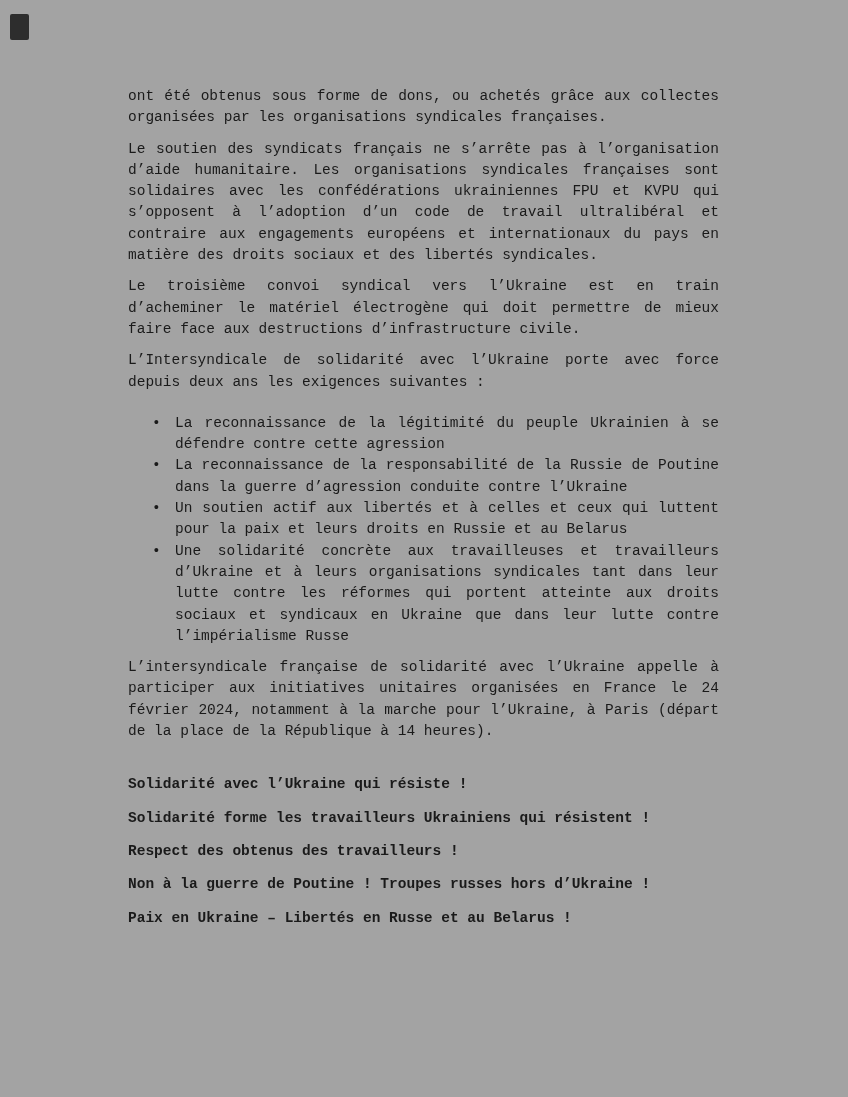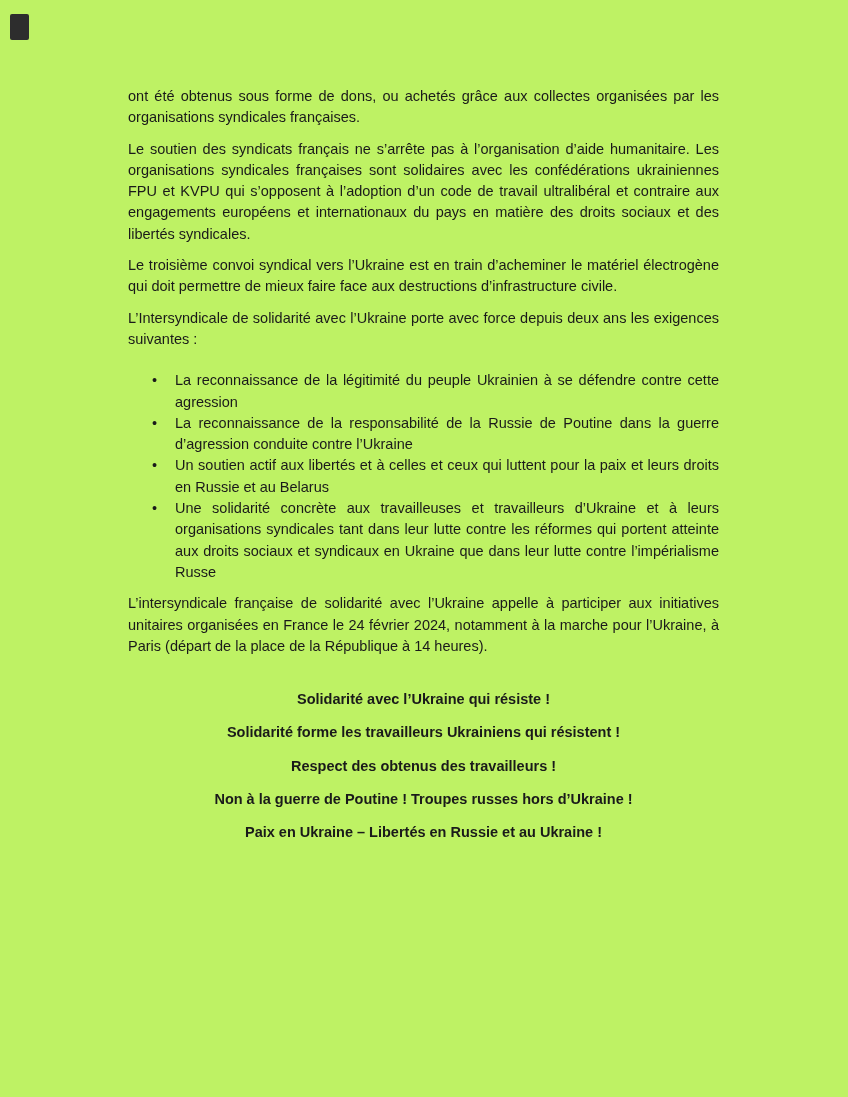--- a/index.html
+++ b/index.html
@@ -4,23 +4,23 @@
 <style>
   html, body {
     margin: 0;
     padding: 0;
     background: #ffffff;
   }
   .page {
     position: relative;
     width: 848px;
     height: 1097px;
-    background: #bef264;
+    background: #a3a3a3;
     overflow: hidden;
-    font-family: Liberation Sans, sans-serif;
+    font-family: Liberation Mono, monospace;
     color: #1a1a1a;
   }
   .corner-mark {
     position: absolute;
     left: 10px;
     top: 14px;
     width: 19px;
     height: 26px;
     background: #2d2d2d;
     border-radius: 2px;
@@ -51,21 +51,21 @@
     content: "\2022";
     position: absolute;
     left: 24px;
     top: 0;
   }
   .slogans {
     margin-top: 32px;
   }
   .slogans p {
     margin: 12px 0 10px 0;
-    text-align: center;
+    text-align: left;
     font-weight: bold;
   }
 </style>
 </head>
 <body>
 
 <div class="page">
   <div class="corner-mark"></div>
 
   <div class="content">
@@ -81,16 +81,16 @@
       <li>Une solidarité concrète aux travailleuses et travailleurs d’Ukraine et à leurs organisations syndicales tant dans leur lutte contre les réformes qui portent atteinte aux droits sociaux et syndicaux en Ukraine que dans leur lutte contre l’impérialisme Russe</li>
     </ul>
 
     <p>L’intersyndicale française de solidarité avec l’Ukraine appelle à participer aux initiatives unitaires organisées en France le 24 février 2024, notamment à la marche pour l’Ukraine, à Paris (départ de la place de la République à 14 heures).</p>
 
     <div class="slogans">
       <p>Solidarité avec l’Ukraine qui résiste !</p>
       <p>Solidarité forme les travailleurs Ukrainiens qui résistent !</p>
       <p>Respect des obtenus des travailleurs !</p>
       <p>Non à la guerre de Poutine ! Troupes russes hors d’Ukraine !</p>
-      <p>Paix en Ukraine – Libertés en Russie et au Ukraine !</p>
+      <p>Paix en Ukraine – Libertés en Russe et au Belarus !</p>
     </div>
   </div>
 </div>
 
 </body></html>

